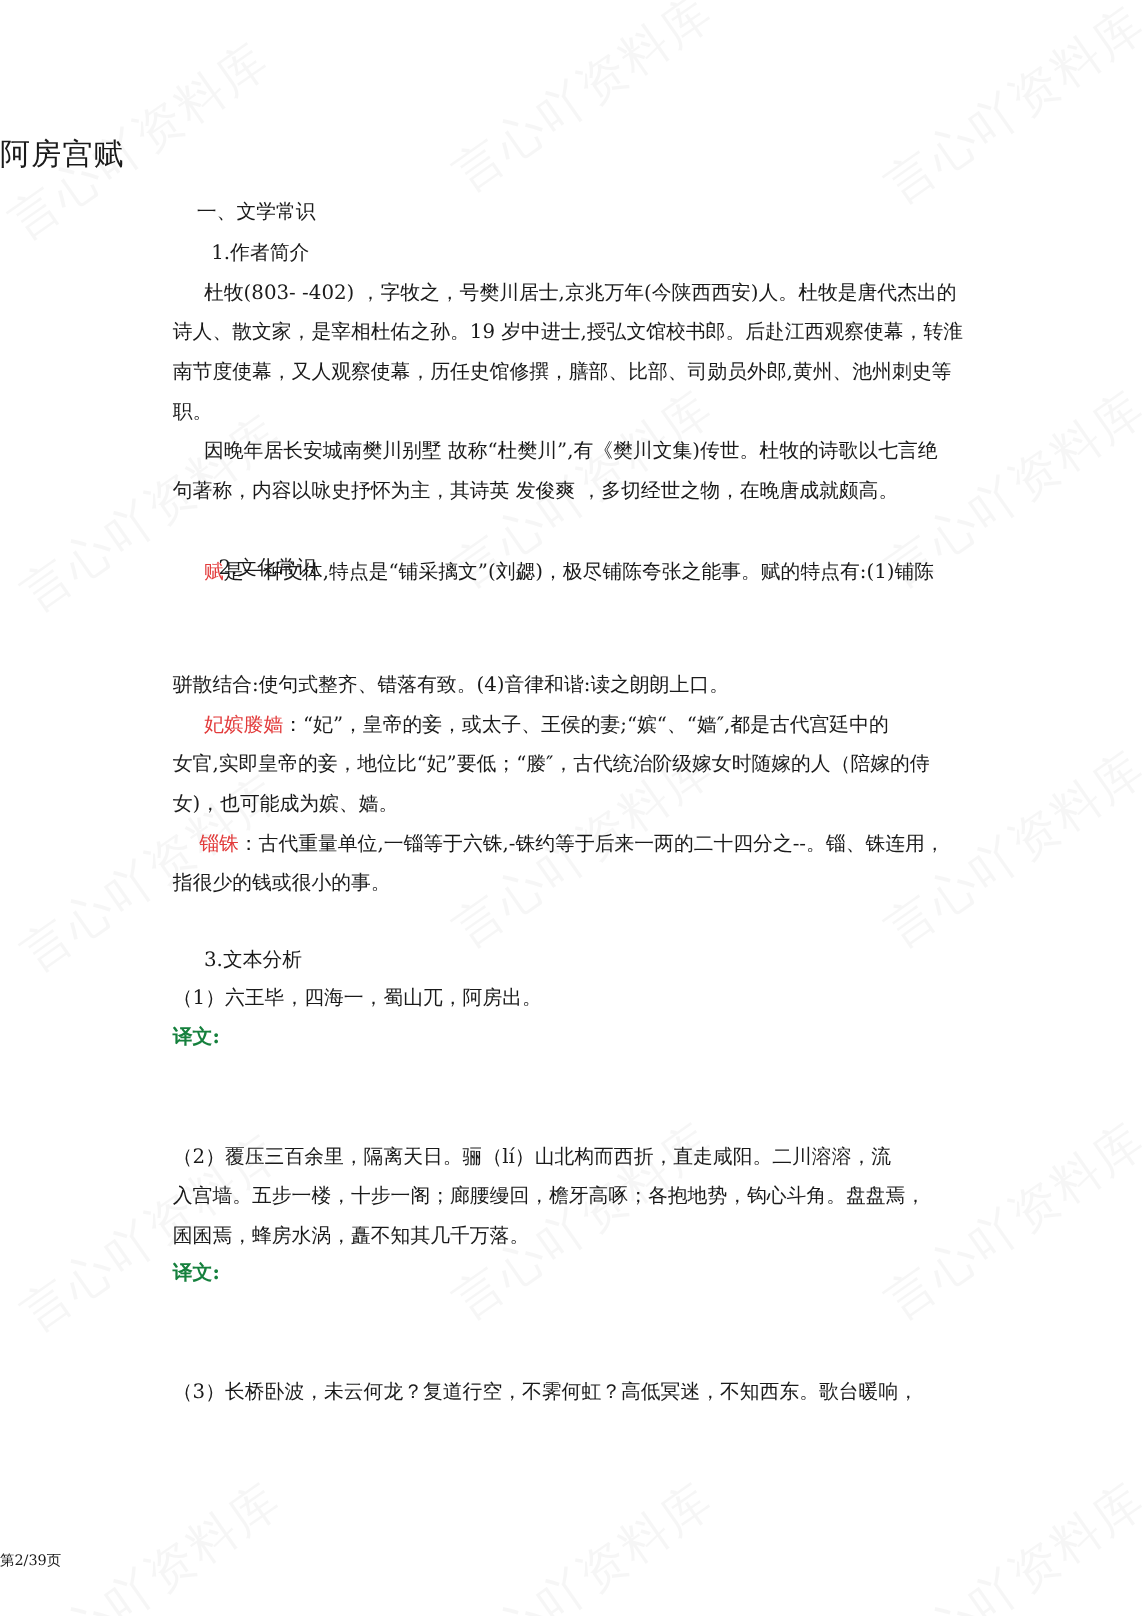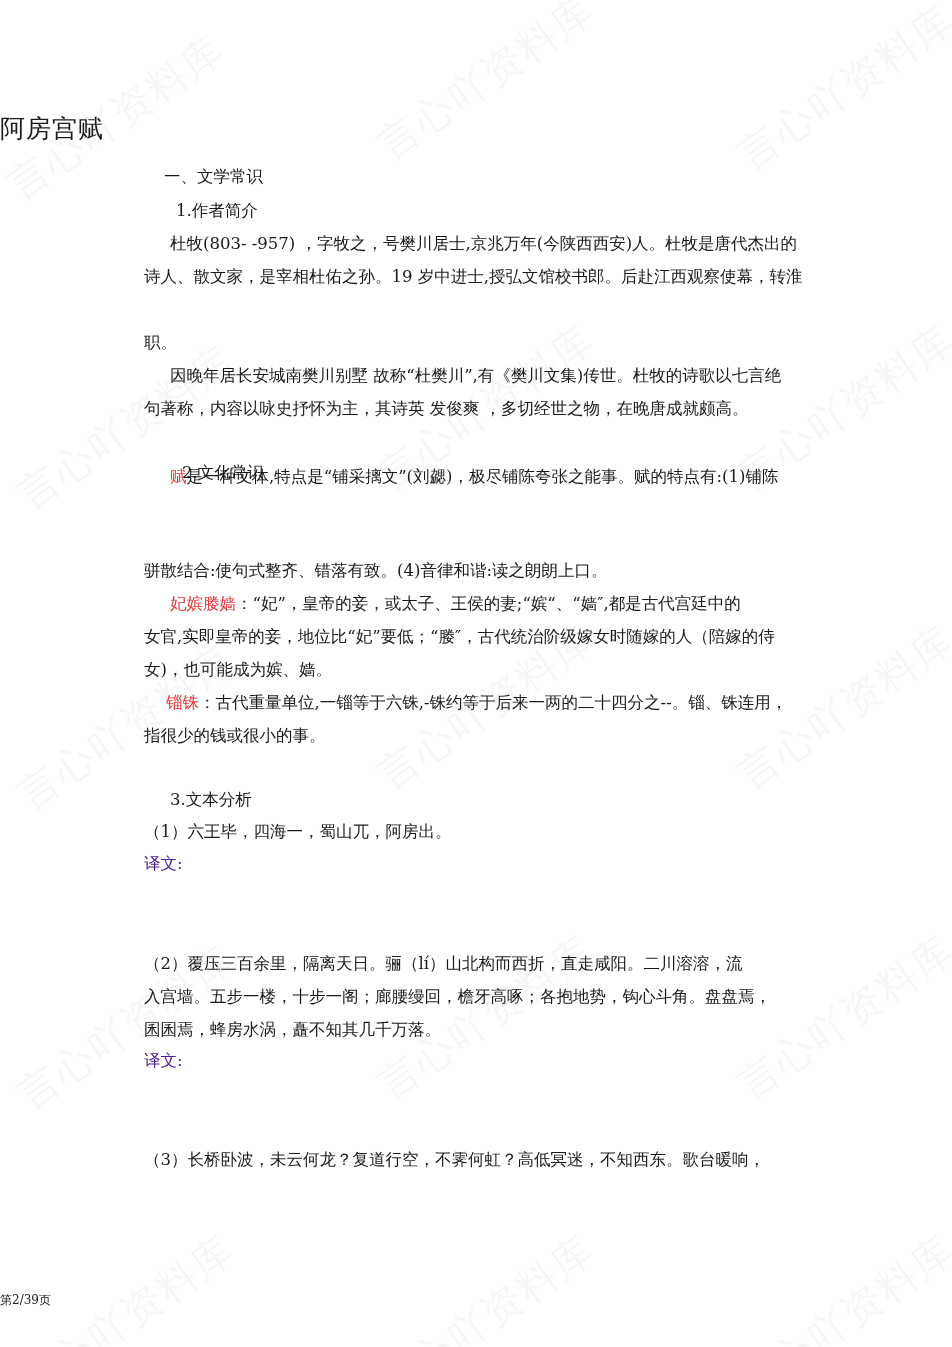--- a/index.html
+++ b/index.html
@@ -22,21 +22,21 @@
       white-space: nowrap;
       letter-spacing: 2px;
     }
     .page { position: absolute; left: 0; top: 0; width: 952px; height: 1347px; z-index: 1; }
     .title {
       position: absolute; left: 0; width: 952px; top: 112px;
       text-align: left; font-size: 25px; letter-spacing: 1px;
     }
     .line { position: absolute; font-size: 16.5px; white-space: nowrap; }
     .red { color: #e23b3b; }
-    .red2 { color: #4c1d95; }
+    .red2 { color: #15803d; font-weight: bold; }
     .footer { position: absolute; top: 1292px; left: 0; width: 952px; text-align: left; font-size: 12px; }
   </style>
 </head>
 <body>
 
 <div class="watermarks">
   <div class="wm" style="left:-10px;top:90px">言心吖资料库</div>
   <div class="wm" style="left:360px;top:50px">言心吖资料库</div>
   <div class="wm" style="left:720px;top:60px">言心吖资料库</div>
   <div class="wm" style="left:0px;top:400px">言心吖资料库</div>
@@ -52,22 +52,23 @@
   <div class="wm" style="left:360px;top:1290px">言心吖资料库</div>
   <div class="wm" style="left:720px;top:1290px">言心吖资料库</div>
 </div>
 
 <div class="page">
   <div class="title">阿房宫赋</div>
 
   <div class="line" style="left:164px;top:166px">一、文学常识</div>
   <div class="line" style="left:176px;top:200px">1.作者简介</div>
 
-  <div class="line" style="left:170px;top:233px">杜牧(803- -957) ，字牧之，号樊川居士,京兆万年(今陕西西安)人。杜牧是唐代杰出的</div>
+  <div class="line" style="left:170px;top:233px">杜牧(803- -402) ，字牧之，号樊川居士,京兆万年(今陕西西安)人。杜牧是唐代杰出的</div>
   <div class="line" style="left:144px;top:266px">诗人、散文家，是宰相杜佑之孙。19 岁中进士,授弘文馆校书郎。后赴江西观察使幕，转淮</div>
+  <div class="line" style="left:144px;top:299px">南节度使幕，又人观察使幕，历任史馆修撰，膳部、比部、司勋员外郎,黄州、池州刺史等</div>
   <div class="line" style="left:144px;top:332px">职。</div>
 
   <div class="line" style="left:170px;top:365px">因晚年居长安城南樊川别墅 故称“杜樊川”,有《樊川文集)传世。杜牧的诗歌以七言绝</div>
   <div class="line" style="left:144px;top:398px">句著称，内容以咏史抒怀为主，其诗英 发俊爽 ，多切经世之物，在晚唐成就颇高。</div>
 
   <div class="line" style="left:182px;top:462px">2.文化常识</div>
 
   <div class="line" style="left:170px;top:466px">
     <span class="red">赋</span><span>是一种文体,特点是“铺采摛文”(刘勰)，极尽铺陈夸张之能事。赋的特点有:(1)铺陈</span>
   </div>

